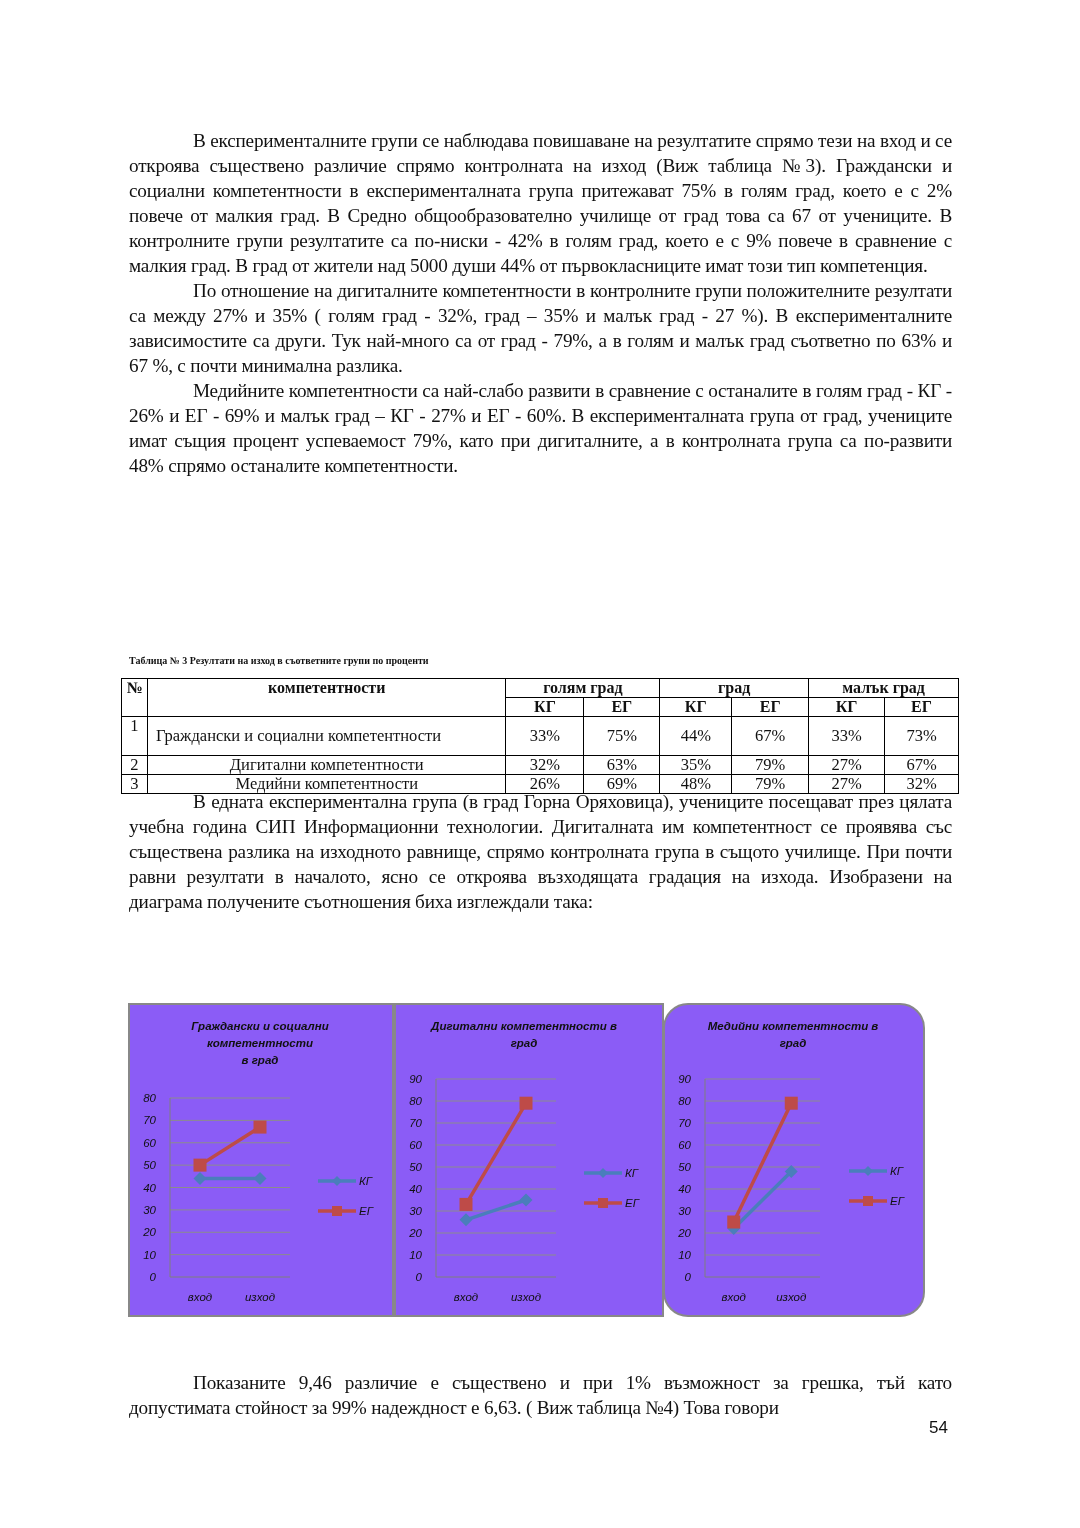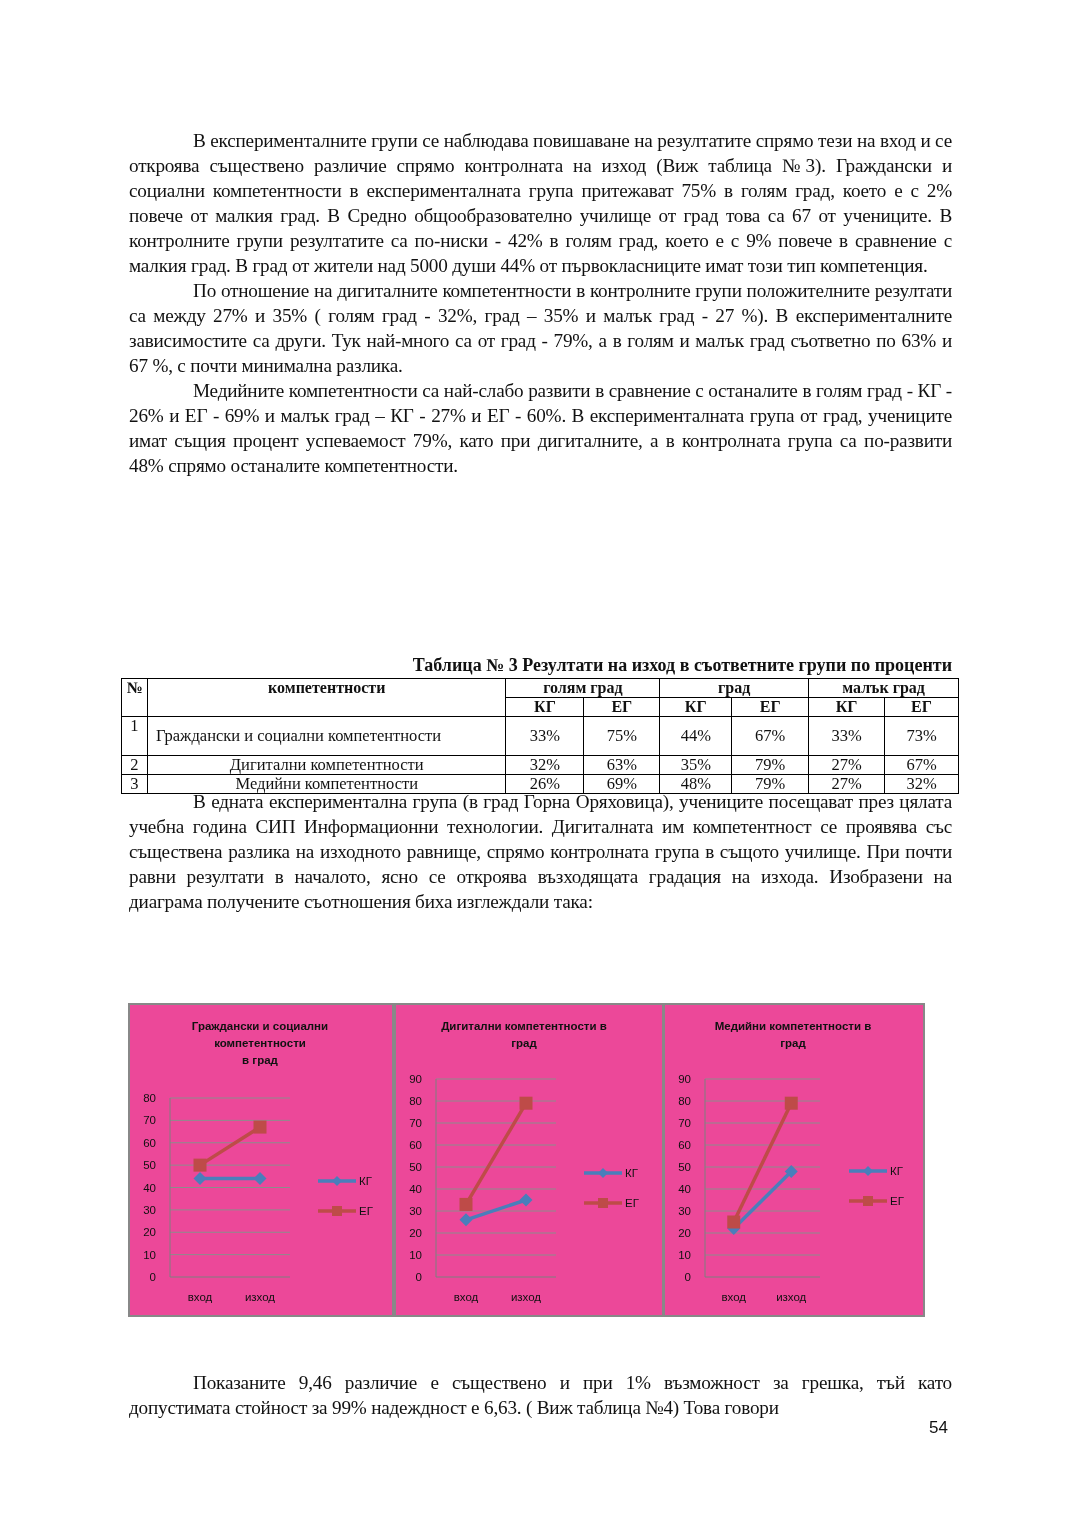--- a/index.html
+++ b/index.html
@@ -1,32 +1,32 @@
 <!DOCTYPE html>
 <html><head>
 <meta charset="utf-8">
 <style>
   html, body { margin: 0; padding: 0; background: #ffffff; }
   body { width: 1080px; height: 1528px; position: relative; overflow: hidden;
          font-family: "Liberation Serif", serif; color: #111; }
   .page { position: absolute; left: 129px; top: 128px; width: 823px; }
   p.para { margin: 0; font-size: 19.2px; line-height: 25px; text-align: justify;
            text-indent: 64px; letter-spacing: -0.2px; }
-  .table-caption { position: absolute; left: 0; top: 527px; width: 823px; text-align: right;
-                   font-weight: bold; font-size: 18px; }
+  .table-caption { position: absolute; left: 0; top: 527px; width: 823px; text-align: left;
+                   font-weight: bold; font-size: 10px; }
   table.res { position: absolute; left: -8px; top: 550px; width: 838px; border-collapse: collapse;
               font-size: 16.5px; }
   table.res td, table.res th { border: 1px solid #000; padding: 0 2px; text-align: center; line-height: 18px; }
   table.res th { font-weight: bold; font-size: 16px; }
   table.res tr.r1 td { height: 38px; }
   table.res td.num1 { vertical-align: top; }
   table.res td.comp1 { text-align: left; padding-left: 8px; }
   .after-table { position: absolute; left: 0; top: 661px; width: 823px; font-family: Liberation Serif, serif; }
   .charts { position: absolute; left: -1px; top: 875px; width: 800px; height: 312px; }
-  .chart-box { position: absolute; top: 0; height: 310px; border: 2px solid #888; background: #ec4899; }
+  .chart-box { position: absolute; top: 0; height: 310px; border: 2px solid #888; background: #8b5cf6; font-style: italic; }
   .chart-box svg { position: absolute; left: 0; top: 0; }
   .bottom-text { position: absolute; left: 0; top: 1212px; width: 823px; margin-top: 30px; }
   .page-number { position: absolute; left: 800px; top: 1290px; font-family: "Liberation Sans", sans-serif;
                  font-size: 17px; }
   .ctitle { font-family: "Liberation Sans", sans-serif; font-weight: bold; font-size: 11.5px; fill: #111; }
   .ctick { font-family: "Liberation Sans", sans-serif; font-size: 11.5px; fill: #111; }
   .clegend { font-family: "Liberation Sans", sans-serif; font-size: 11.5px; fill: #111; }
 </style>
 </head>
 <body>
@@ -179,21 +179,21 @@
           <polygon points="207,163 212,168 207,173 202,168" fill="#4a7ebb"></polygon>
           <text x="229" y="172" class="clegend">КГ</text>
           <polyline points="70,199.4 130,98.19999999999999" fill="none" stroke="#be4b48" stroke-width="3.5"></polyline>
           <rect x="63.5" y="192.9" width="13" height="13" fill="#be4b48"></rect>
           <rect x="123.5" y="91.69999999999999" width="13" height="13" fill="#be4b48"></rect>
           <line x1="188" x2="226" y1="198" y2="198" stroke="#be4b48" stroke-width="3.5"></line>
           <rect x="202" y="193" width="10" height="10" fill="#be4b48"></rect>
           <text x="229" y="202" class="clegend">ЕГ</text>
         </svg>
     </div>
-    <div class="chart-box" style="left:535px; width:258px;">
+    <div class="chart-box" style="left:535px; width:258px;border-radius:25px;">
       <svg width="258" height="310">
           <text x="128" y="25" text-anchor="middle" class="ctitle">Медийни компетентности в</text>
           <text x="128" y="42" text-anchor="middle" class="ctitle">град</text>
           <line x1="40" x2="155" y1="272" y2="272" stroke="#7f7f7f" stroke-width="1"></line>
           <text x="26" y="276" text-anchor="end" class="ctick">0</text>
           <line x1="40" x2="155" y1="250" y2="250" stroke="#8c8c8c" stroke-width="1"></line>
           <text x="26" y="254" text-anchor="end" class="ctick">10</text>
           <line x1="40" x2="155" y1="228" y2="228" stroke="#8c8c8c" stroke-width="1"></line>
           <text x="26" y="232" text-anchor="end" class="ctick">20</text>
           <line x1="40" x2="155" y1="206" y2="206" stroke="#8c8c8c" stroke-width="1"></line>

